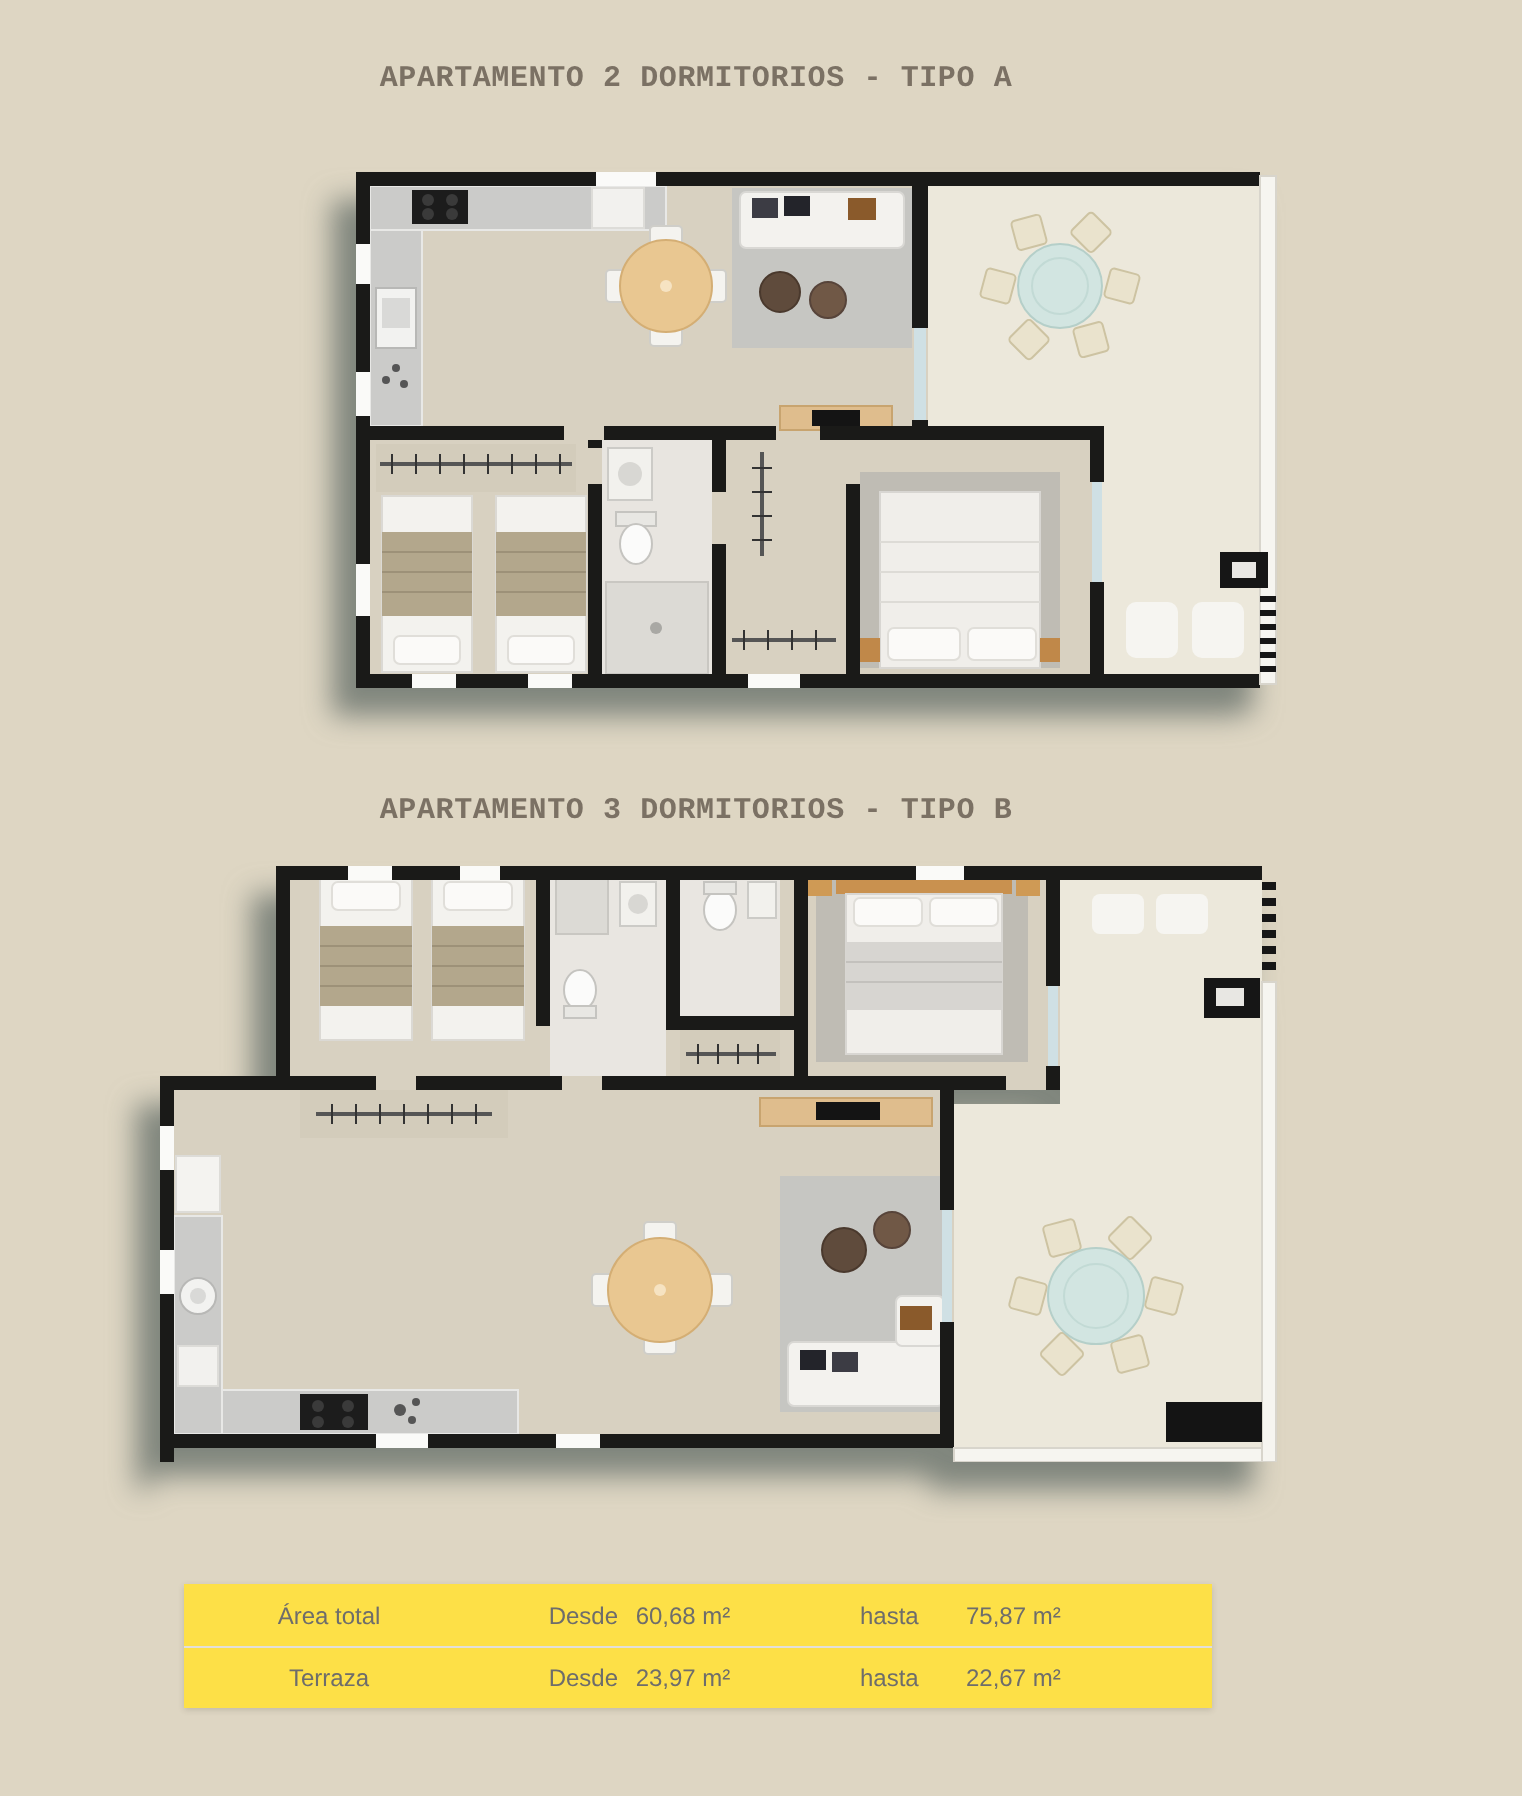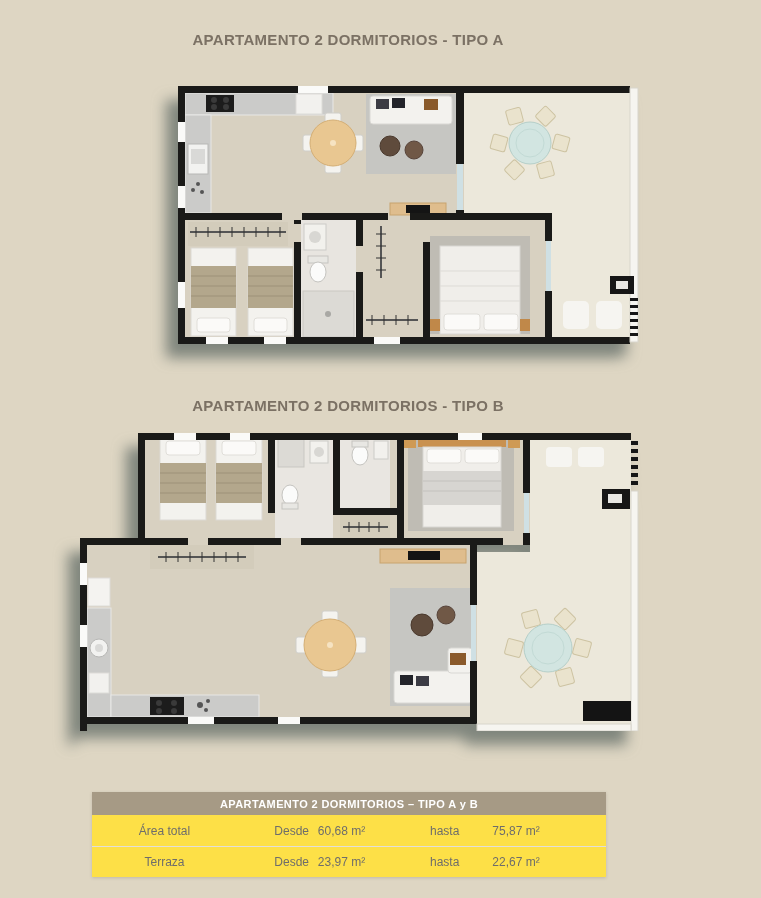--- a/index.html
+++ b/index.html
@@ -3,21 +3,21 @@
 <meta charset="utf-8">
 <style>
   html,body{margin:0;padding:0;}
   body{
     width:761px;height:898px;position:relative;overflow:hidden;
     background:#ded6c3;
     font-family:"Liberation Sans", sans-serif;
   }
   .plan-title{
     position:absolute;left:0;width:696px;margin:0;text-align:center;
-    font-size:15px;font-weight:bold;color:#7b7164;letter-spacing:.3px;
+    font-size:15px;font-weight:bold;color:#7b7164;letter-spacing:.3px;font-family:Liberation Mono, monospace;
   }
   .title-a{top:31px;}
   .title-b{top:397px;}
   .plan{position:absolute;}
   .plan-a{left:178px;top:86px;}
   .plan-b{left:78px;top:433px;}
   .plan-svg{display:block;filter:drop-shadow(-12px 14px 7px rgba(96,107,102,0.75));}
   
   .table-wrap{
     position:absolute;left:92px;top:792px;width:514px;
@@ -32,21 +32,21 @@
   .t-row{
     display:grid;grid-template-columns:145px 72px 81px 93px 123px;
     height:31px;align-items:center;background:#fde047;
   }
   .t-row.alt{background:#fde047;border-top:1px solid #e2dfda;height:30px;}
   .c{white-space:nowrap;}
   .c.label{text-align:center;}
   .c.desde{text-align:right;padding-left:4px;}
   .c.val{text-align:center;padding-right:16px;}
   .c.hasta{text-align:left;padding-left:40px;}
-  .c.val2{text-align:center;padding-right:57px;}
+  .c.val2{text-align:left;padding-right:57px;}
 </style>
 </head>
 <body>
 
 <h2 class="plan-title title-a">APARTAMENTO 2 DORMITORIOS - TIPO A</h2>
 
 <div class="plan plan-a">
   <svg class="plan-svg" width="462" height="258" viewBox="0 0 462 258">
 
     <g>
@@ -206,21 +206,21 @@
       <rect x="452" y="212" width="8" height="3" fill="#161616"></rect>
         <rect x="452" y="219" width="8" height="3" fill="#161616"></rect>
       <rect x="452" y="226" width="8" height="3" fill="#161616"></rect>
         <rect x="452" y="233" width="8" height="3" fill="#161616"></rect>
       <rect x="452" y="240" width="8" height="3" fill="#161616"></rect>
         <rect x="452" y="247" width="8" height="3" fill="#161616"></rect>
     </g>
   </svg>
 </div>
 
-<h2 class="plan-title title-b">APARTAMENTO 2 DORMITORIOS - TIPO B</h2>
+<h2 class="plan-title title-b">APARTAMENTO 3 DORMITORIOS - TIPO B</h2>
 
 <div class="plan plan-b">
   <svg class="plan-svg" width="562" height="298" viewBox="0 0 562 298">
 
     <g>
       <rect x="452" y="7" width="101" height="284" fill="#ece8db"></rect>
       <rect x="399" y="119" width="54" height="172" fill="#ece8db"></rect>
     </g>
     <g>
       <rect x="67" y="4" width="385" height="108" fill="#d8d1c1"></rect>
@@ -378,21 +378,20 @@
       <rect x="553" y="24" width="7" height="4" fill="#161616"></rect>
         <rect x="553" y="32" width="7" height="4" fill="#161616"></rect>
       <rect x="553" y="40" width="7" height="4" fill="#161616"></rect>
         <rect x="553" y="48" width="7" height="4" fill="#161616"></rect>
       <rect x="505" y="268" width="48" height="20" fill="#141414"></rect>
     </g>
   </svg>
 </div>
 
 <div class="table-wrap">
-  <div class="t-header">APARTAMENTO 2 DORMITORIOS – TIPO A y B</div>
   <div class="t-row">
     <div class="c label">Área total</div>
     <div class="c desde">Desde</div>
     <div class="c val">60,68 m²</div>
     <div class="c hasta">hasta</div>
     <div class="c val2">75,87 m²</div>
   </div>
   <div class="t-row alt">
     <div class="c label">Terraza</div>
     <div class="c desde">Desde</div>

